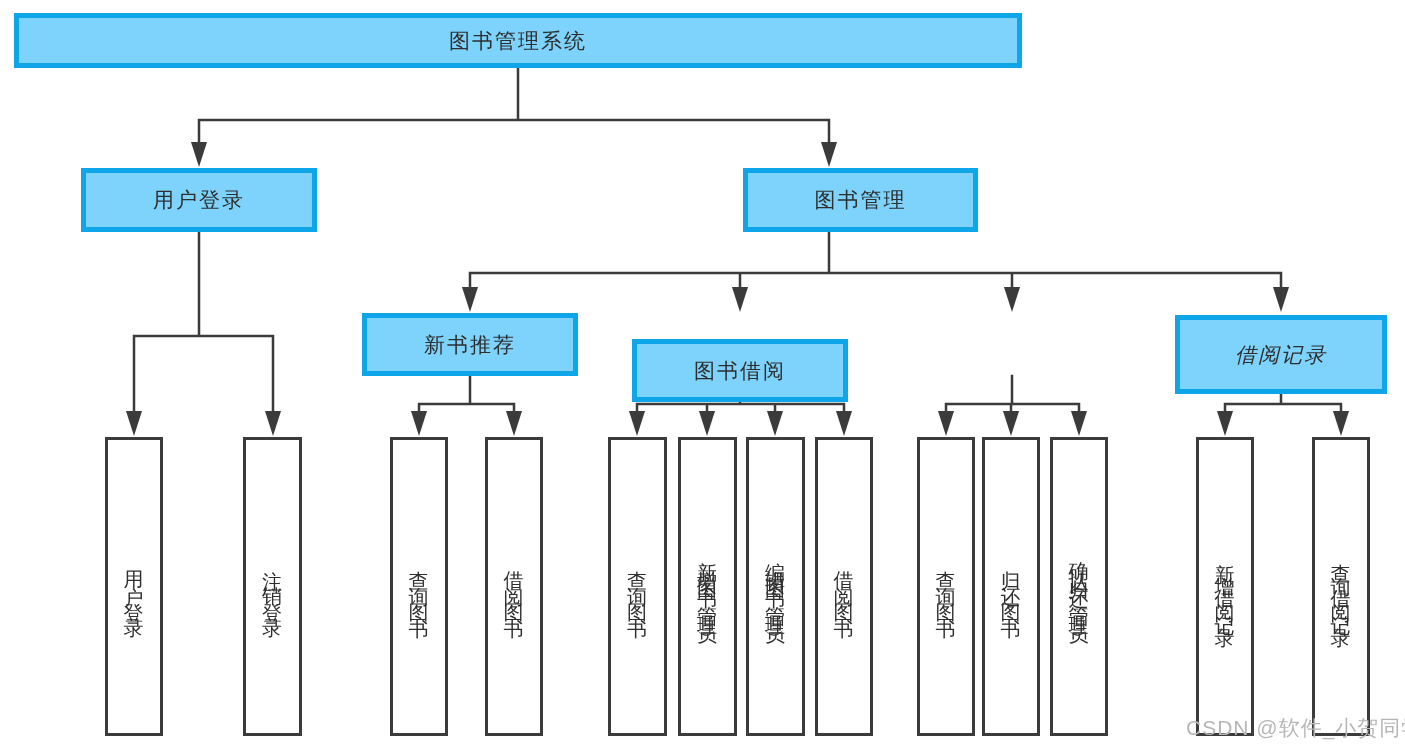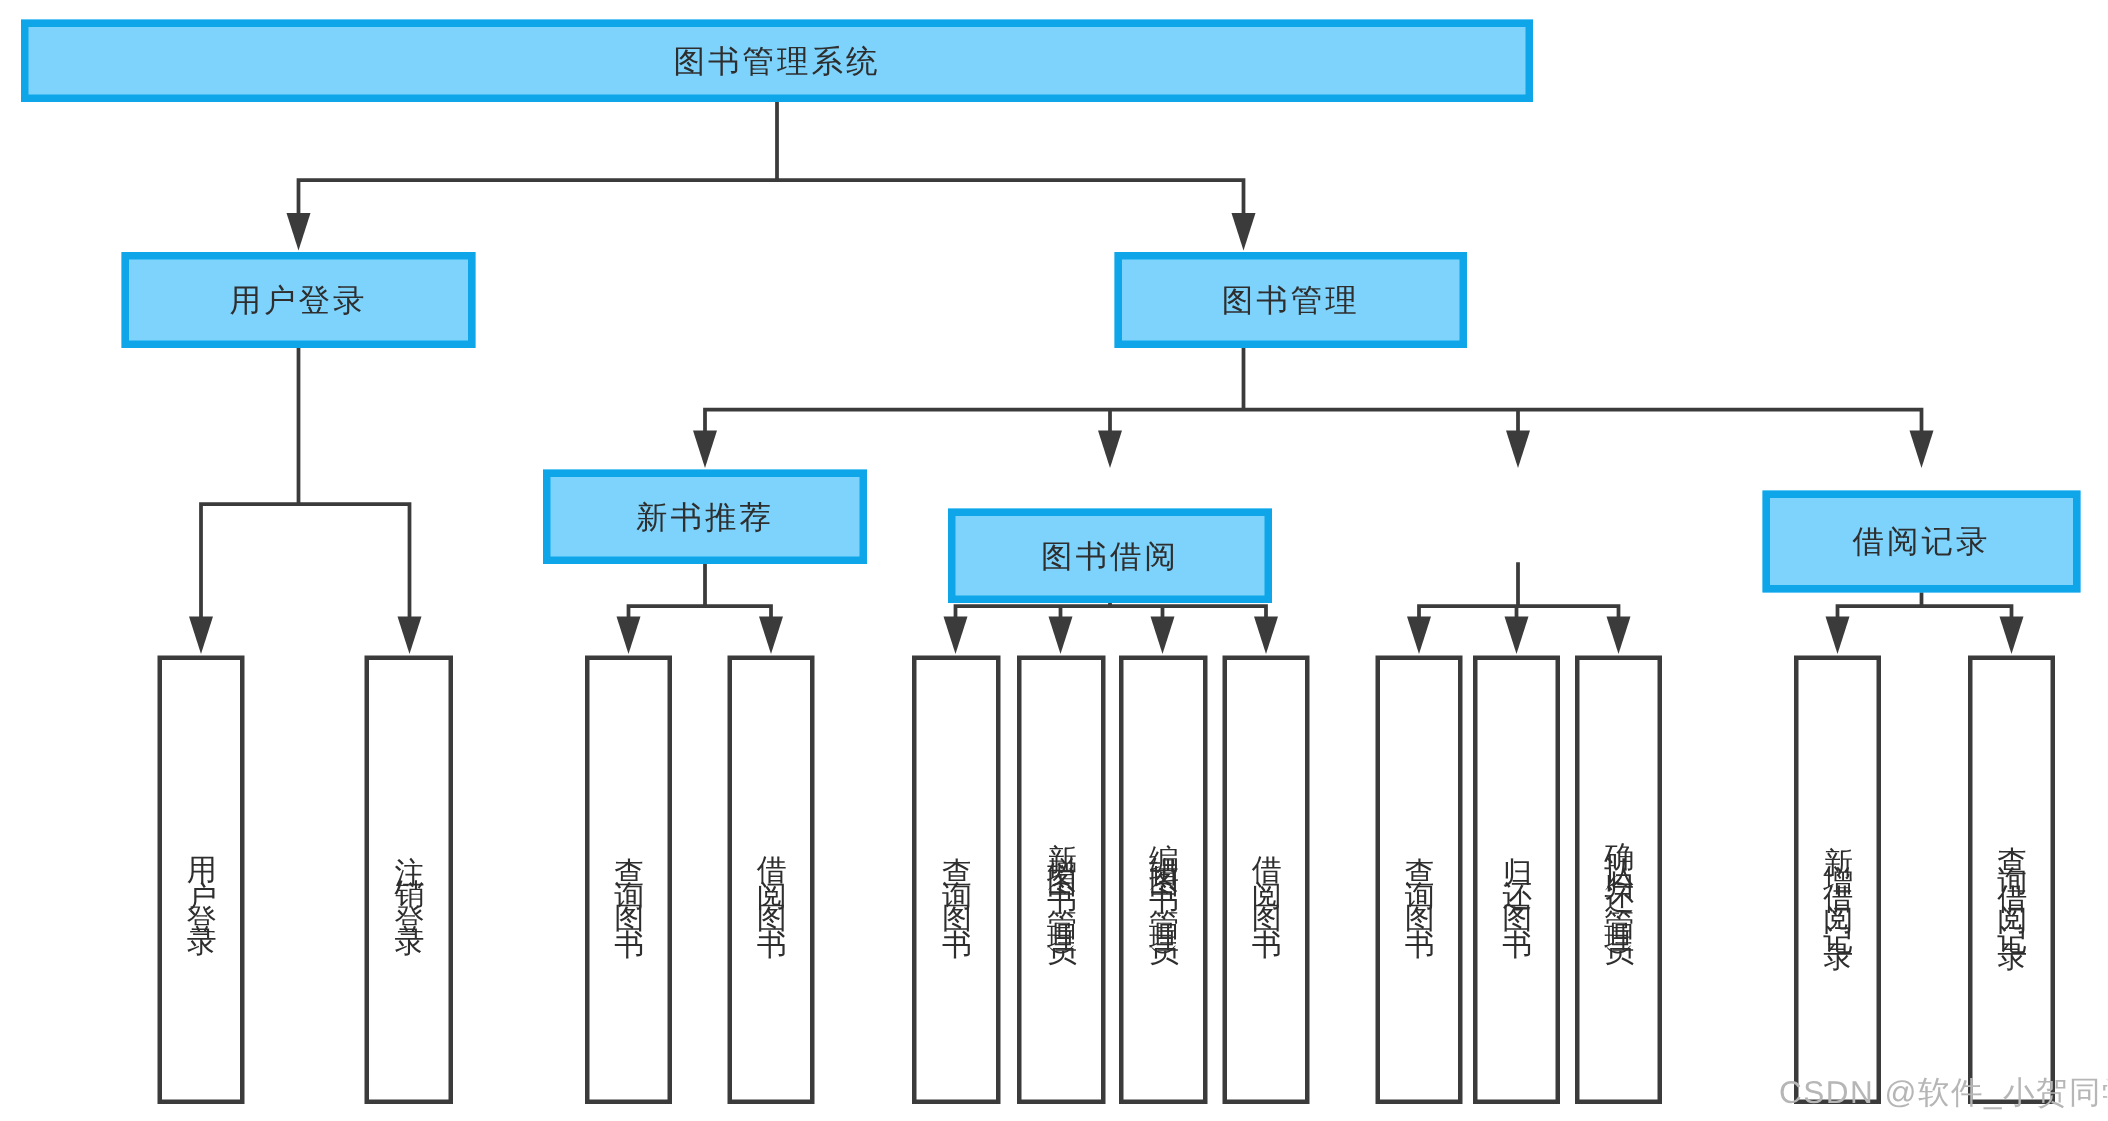--- a/index.html
+++ b/index.html
@@ -74,21 +74,21 @@
     </g>
   </svg>
 
   <div class="box" style="left:14px;top:13px;width:1008px;height:55px;">图书管理系统</div>
 
   <div class="box" style="left:81px;top:168px;width:236px;height:64px;">用户登录</div>
   <div class="box" style="left:712px;top:168px;width:235px;height:64px;margin-left:31px;">图书管理</div>
 
   <div class="box" style="left:362px;top:313px;width:216px;height:63px;">新书推荐</div>
   <div class="box" style="left:632px;top:313px;width:216px;height:63px;margin-top:26px;">图书借阅</div>
-  <div class="box" style="left:1175px;top:327px;width:212px;height:68px;">借阅记录</div>
+  <div class="box" style="left:1175px;top:315px;width:212px;height:79px;font-style:italic;">借阅记录</div>
 
   <div class="leaf" style="left:105px;top:437px;width:58px;height:299px;">用户登录</div>
   <div class="leaf" style="left:243px;top:437px;width:59px;height:299px;">注销登录</div>
 
   <div class="leaf" style="left:390px;top:437px;width:58px;height:299px;">查询图书</div>
   <div class="leaf" style="left:485px;top:437px;width:58px;height:299px;">借阅图书</div>
 
   <div class="leaf" style="left:608px;top:437px;width:59px;height:299px;">查询图书</div>
   <div class="leaf long" style="left:678px;top:437px;width:59px;height:299px;">新增图书（管理员）</div>
   <div class="leaf long" style="left:746px;top:437px;width:59px;height:299px;">编辑图书（管理员）</div>

